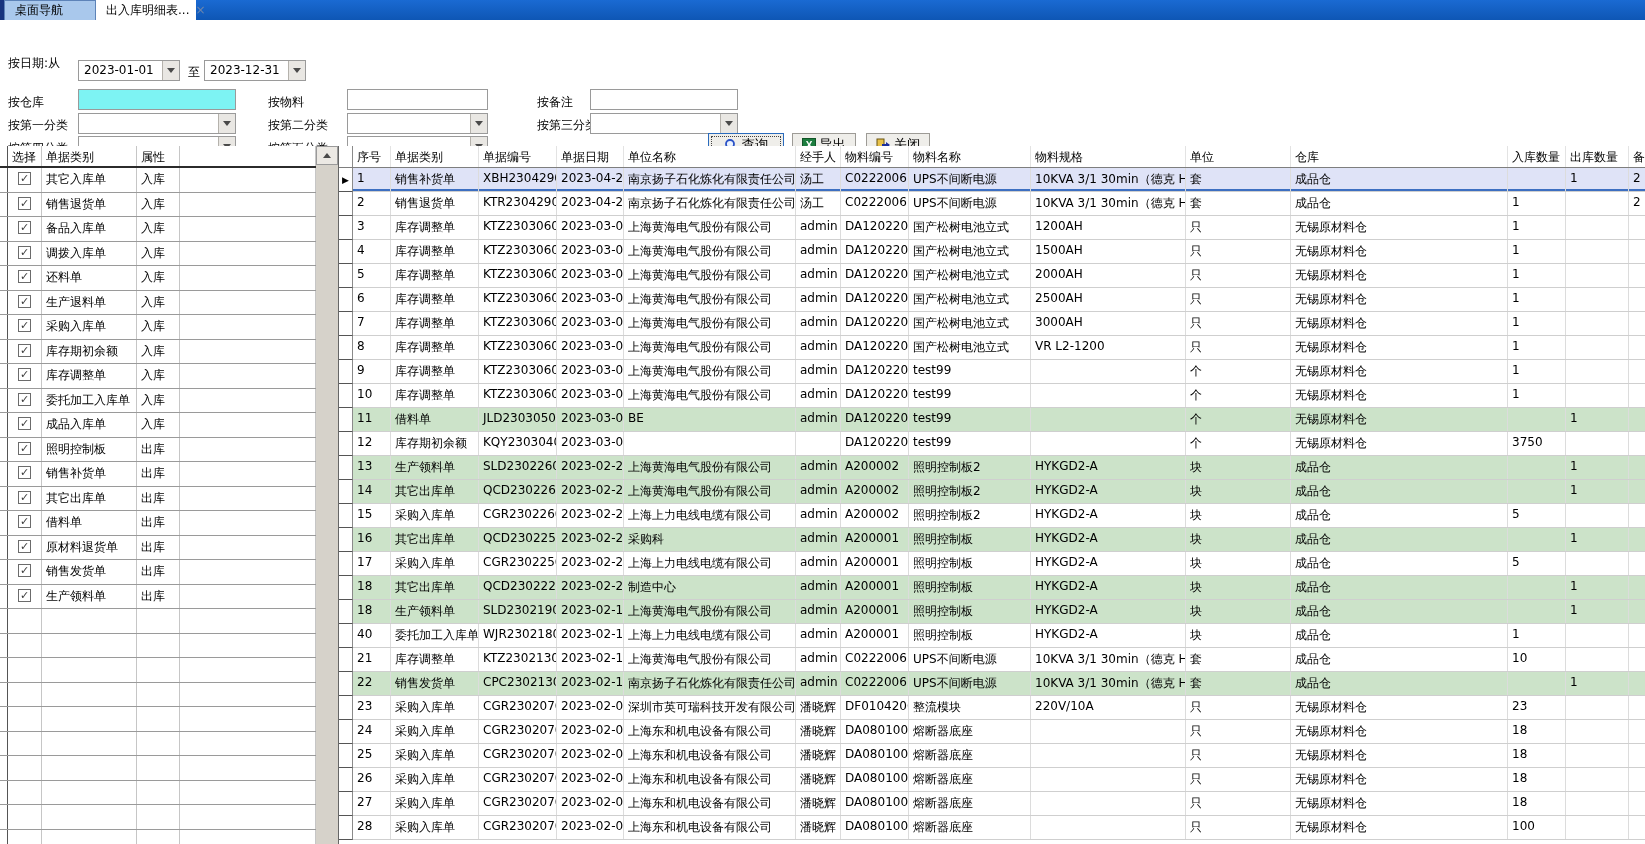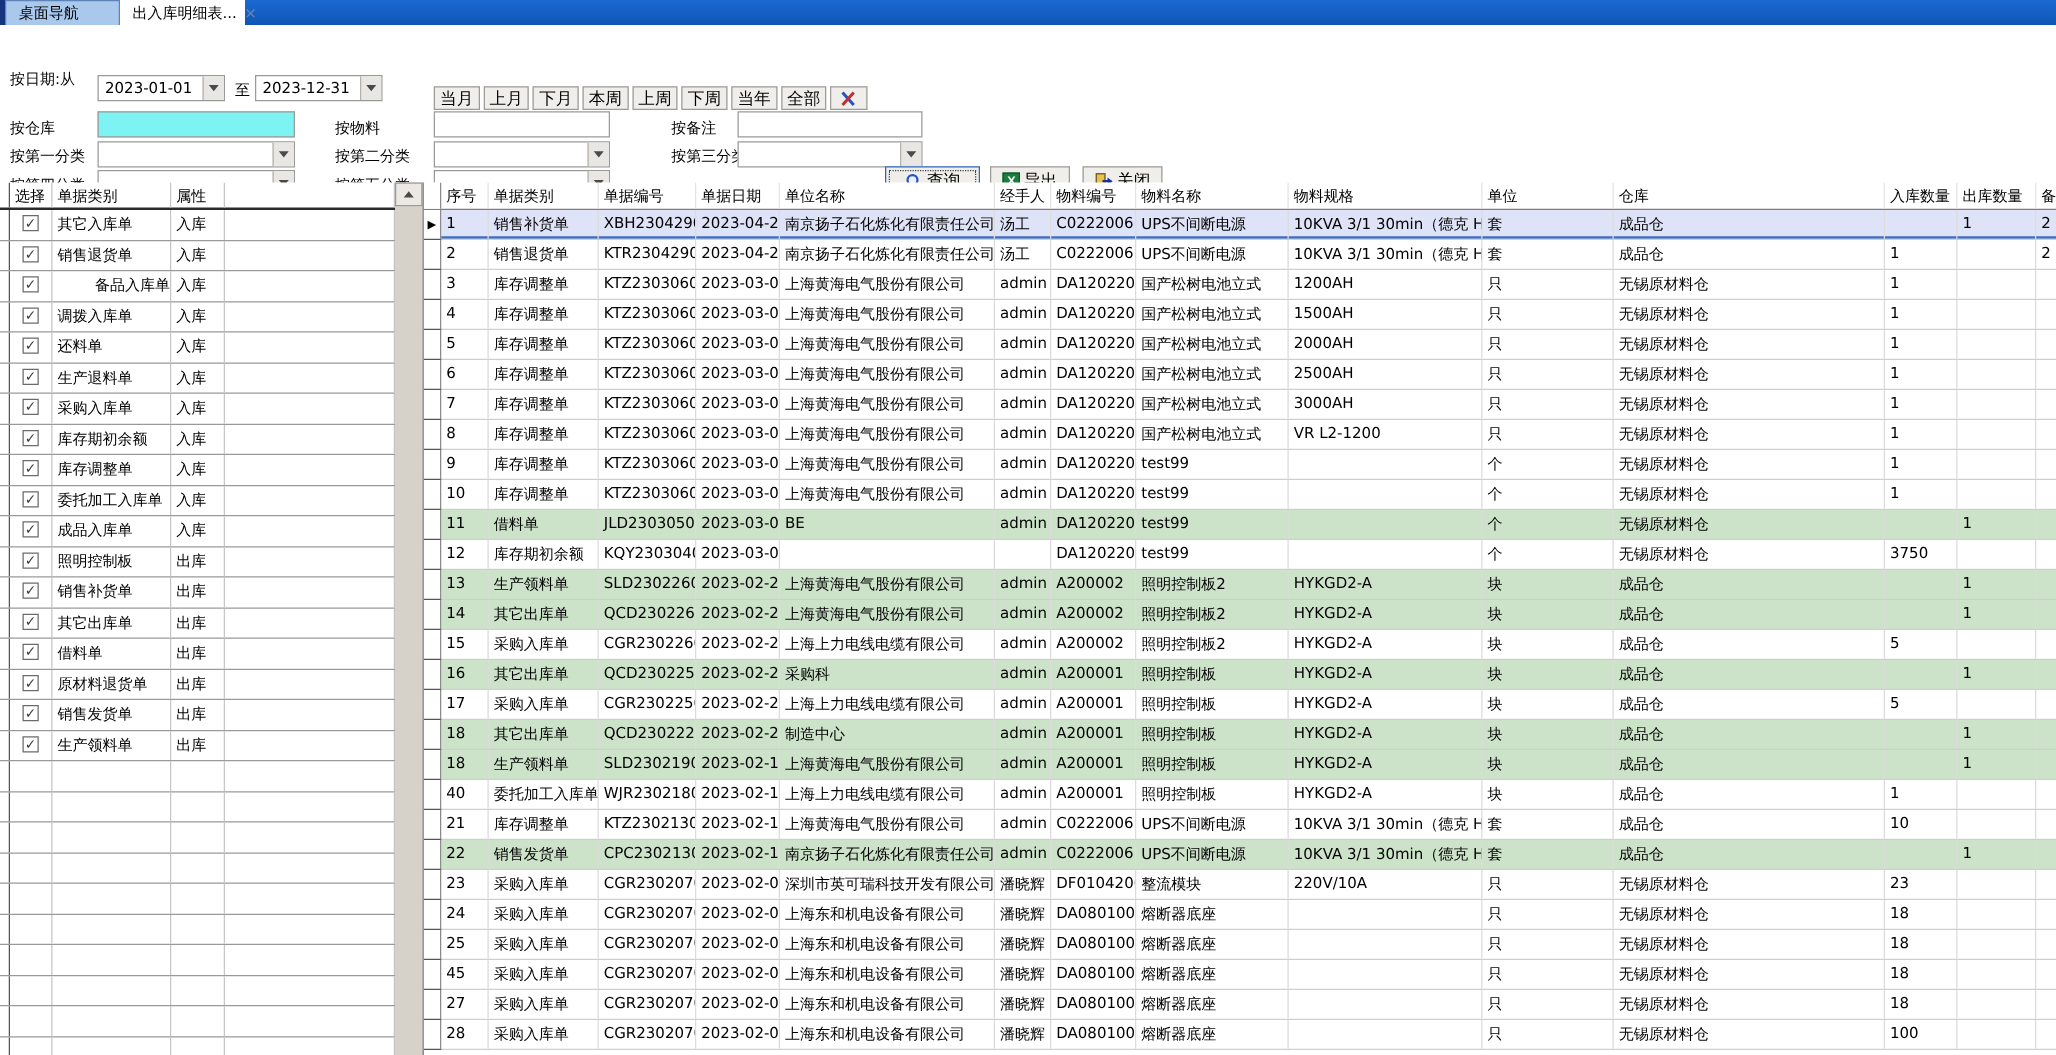--- a/index.html
+++ b/index.html
@@ -92,36 +92,20 @@
       </span>
   </div>
   <span class="flabel" style="left:188px; top:43px;">至</span>
   <div class="combo" style="left:204px; top:40px; width:102px;">
     <span class="val">2023-12-31</span>
     <span class="arrowbtn">
         <span class="tri-down"></span>
       </span>
   </div>
 
-  <div class="qbar">
-    <button class="qbtn">当月</button>
-    <button class="qbtn">上月</button>
-    <button class="qbtn">下月</button>
-    <button class="qbtn">本周</button>
-    <button class="qbtn">上周</button>
-    <button class="qbtn">下周</button>
-    <button class="qbtn">当年</button>
-    <button class="qbtn">全部</button>
-    <button class="qbtn icon">
-      <svg width="14" height="14" viewBox="0 0 14 14">
-        <line x1="2" y1="2" x2="11" y2="12" stroke="#2a52c8" stroke-width="2.4"></line>
-        <line x1="11" y1="2" x2="2" y2="12" stroke="#c03030" stroke-width="2.4"></line>
-      </svg>
-    </button>
-  </div>
 
   <span class="flabel" style="left:8px; top:73px;">按仓库</span>
   <div class="tbox cyan" style="left:78px; top:69px; width:158px;"></div>
   <span class="flabel" style="left:268px; top:73px;">按物料</span>
   <div class="tbox" style="left:347px; top:69px; width:141px;"></div>
   <span class="flabel" style="left:537px; top:73px;">按备注</span>
   <div class="tbox" style="left:590px; top:69px; width:148px;"></div>
 
   <span class="flabel" style="left:8px; top:96px;">按第一分类</span>
   <div class="combo" style="left:78px; top:93px; width:158px;">
@@ -200,21 +184,21 @@
       </div>
       <div class="tcell " style="width: 95px;">销售退货单</div>
       <div class="tcell " style="width: 43px;">入库</div>
       <div class="tcell " style="width: 136px;"></div>
     </div>
     <div class="trow l-row">
       <div class="tcell l-strip" style="width: 8px;"></div>
       <div class="tcell chkwrap" style="width: 34px;">
         <div class="chk">✓</div>
       </div>
-      <div class="tcell " style="width: 95px; text-align: right;">备品入库单</div>
+      <div class="tcell " style="width: 95px;">备品入库单</div>
       <div class="tcell " style="width: 43px;">入库</div>
       <div class="tcell " style="width: 136px;"></div>
     </div>
     <div class="trow l-row">
       <div class="tcell l-strip" style="width: 8px;"></div>
       <div class="tcell chkwrap" style="width: 34px;">
         <div class="chk">✓</div>
       </div>
       <div class="tcell " style="width: 95px;">调拨入库单</div>
       <div class="tcell " style="width: 43px;">入库</div>
@@ -864,21 +848,21 @@
       <div class="tcell " style="width: 122px;">熔断器底座</div>
       <div class="tcell " style="width: 155px;"></div>
       <div class="tcell " style="width: 105px;">只</div>
       <div class="tcell " style="width: 217px;">无锡原材料仓</div>
       <div class="tcell " style="width: 58px;">18</div>
       <div class="tcell " style="width: 63px;"></div>
       <div class="tcell " style="width: 40px;"></div>
     </div>
     <div class="trow m-row">
       <div class="tcell ind" style="width: 14px;"></div>
-      <div class="tcell " style="width: 38px;">45</div>
+      <div class="tcell " style="width: 38px;">26</div>
       <div class="tcell " style="width: 88px;">采购入库单</div>
       <div class="tcell " style="width: 78px;">CGR230207004</div>
       <div class="tcell " style="width: 67px;">2023-02-07</div>
       <div class="tcell " style="width: 172px;">上海东和机电设备有限公司</div>
       <div class="tcell " style="width: 45px;">潘晓辉</div>
       <div class="tcell " style="width: 68px;">DA08010001</div>
       <div class="tcell " style="width: 122px;">熔断器底座</div>
       <div class="tcell " style="width: 155px;"></div>
       <div class="tcell " style="width: 105px;">只</div>
       <div class="tcell " style="width: 217px;">无锡原材料仓</div>

